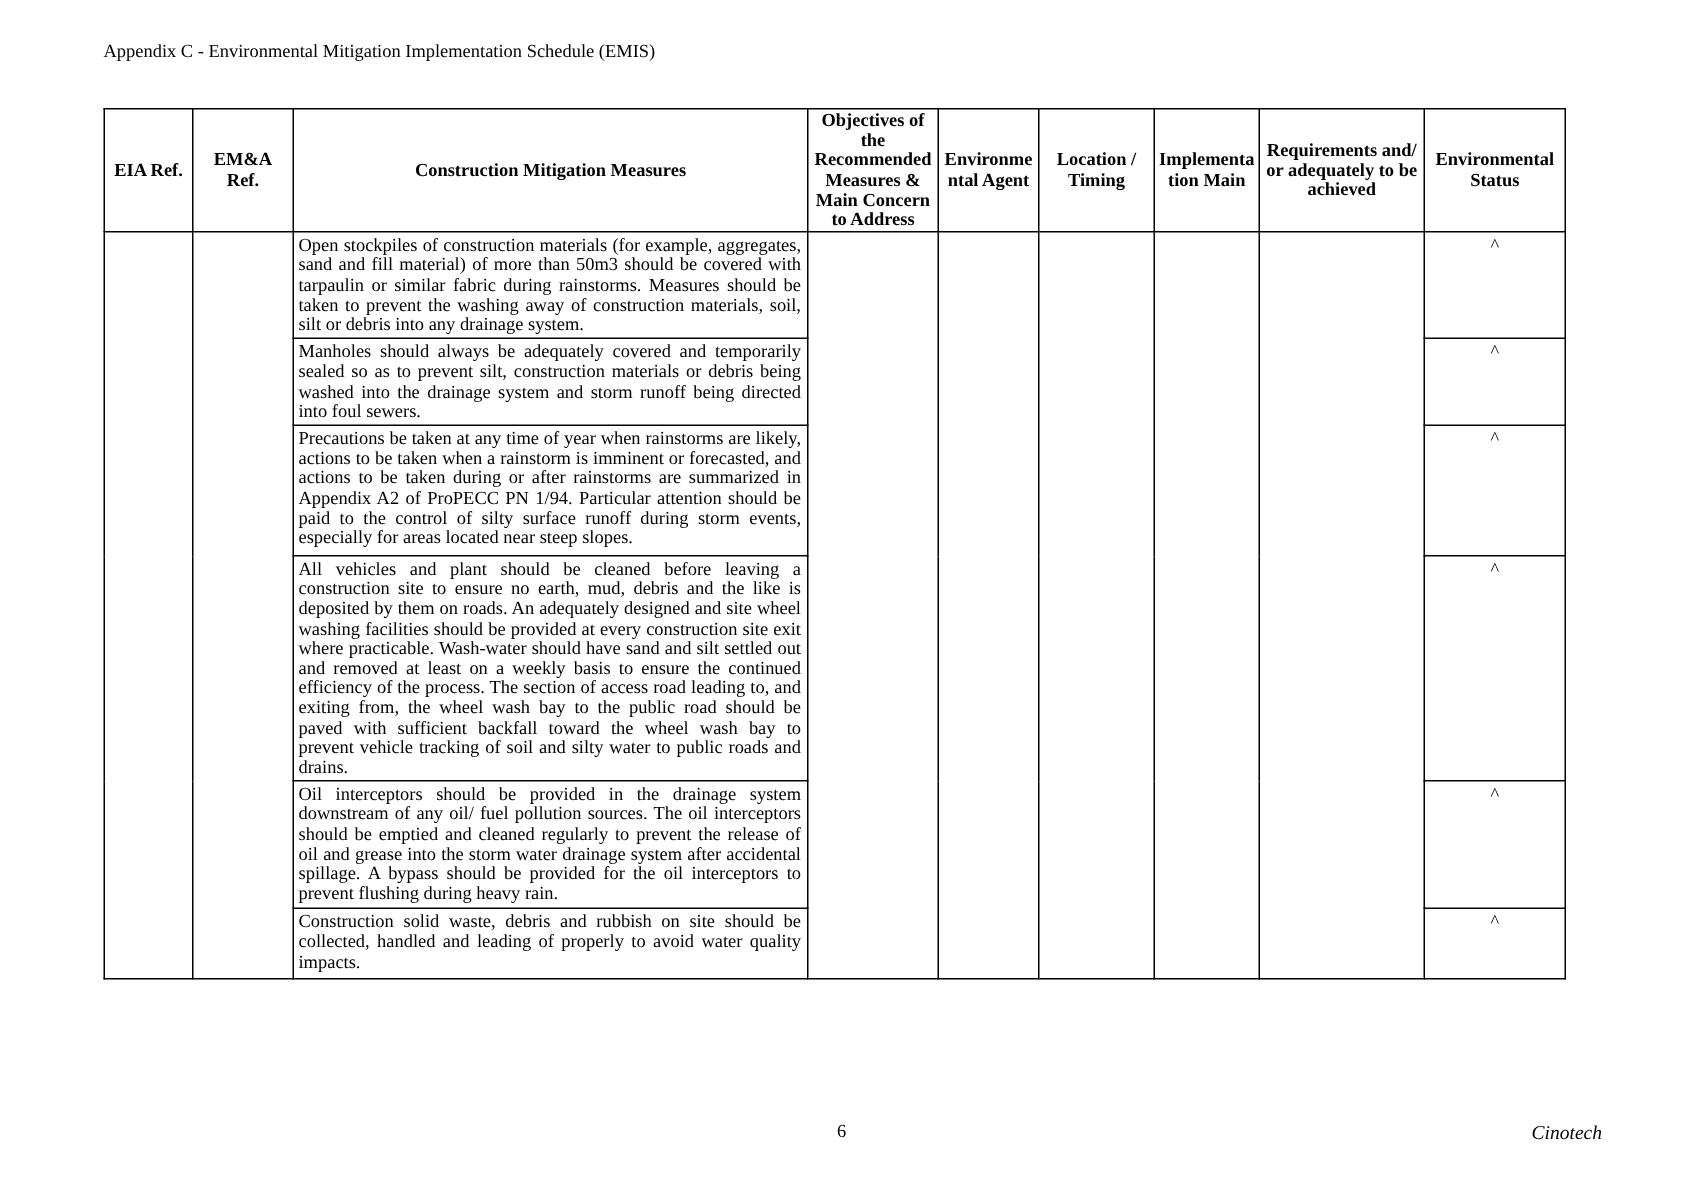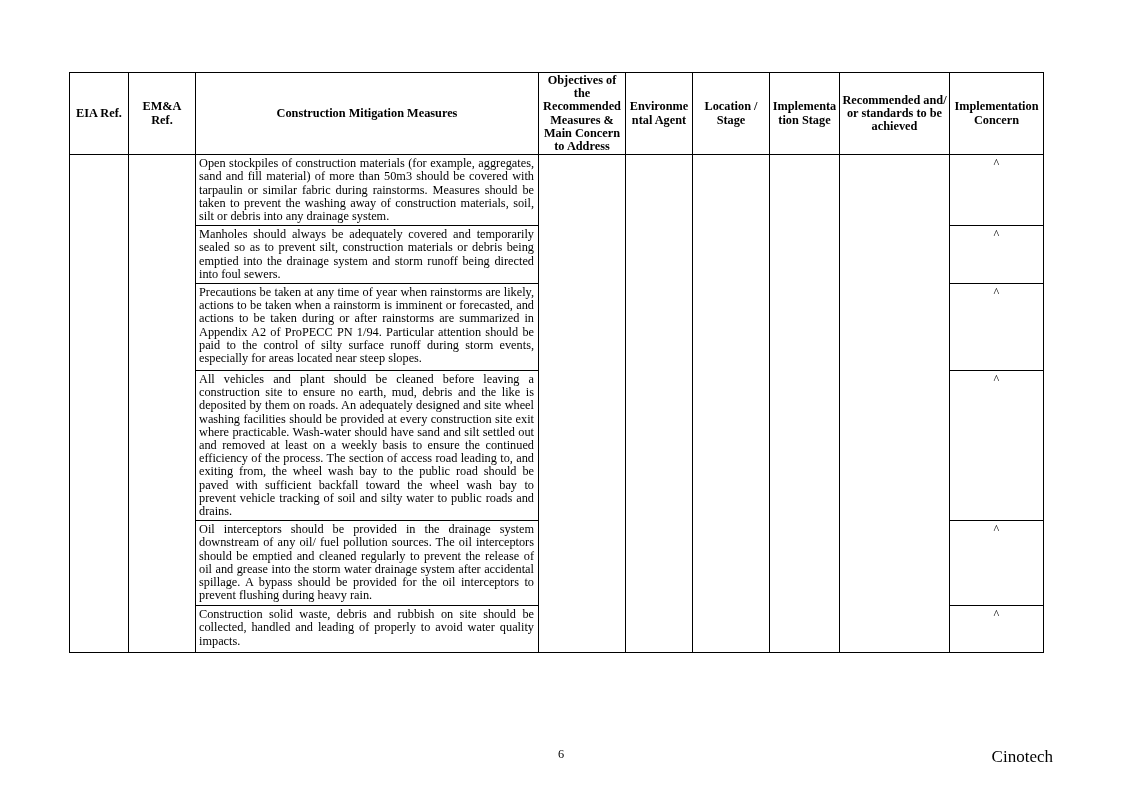--- a/index.html
+++ b/index.html
@@ -68,70 +68,72 @@
     position: absolute;
     top: 747px;
     left: 0;
     width: 1122px;
     text-align: center;
     font-size: 12.3px;
   }
   .footer-company {
     position: absolute;
     top: 747px;
-    right: 69px;
-    font-size: 17px;
+    right: 54px;
+    font-size: 13px;
     text-align: right;
+    font-style: italic;
   }
 </style>
 </head>
 <body>
 
 <div class="page">
 
+  <div class="doc-title">Appendix C - Environmental Mitigation Implementation Schedule (EMIS)</div>
 
   <table class="emis-table">
     <colgroup>
       <col style="width:59px">
       <col style="width:67px">
       <col style="width:343px">
       <col style="width:87px">
       <col style="width:67px">
       <col style="width:77px">
       <col style="width:70px">
       <col style="width:110px">
       <col style="width:94px">
     </colgroup>
     <thead>
       <tr>
         <th>EIA Ref.</th>
         <th>EM&amp;A Ref.</th>
         <th>Construction Mitigation Measures</th>
         <th>Objectives of the Recommended Measures &amp; Main Concern to Address</th>
         <th>Environmental Agent</th>
-        <th>Location / Stage</th>
-        <th>Implementation Stage</th>
-        <th>Recommended and/ or standards to be achieved</th>
-        <th>Implementation Concern</th>
+        <th>Location / Timing</th>
+        <th>Implementation Main</th>
+        <th>Requirements and/ or adequately to be achieved</th>
+        <th>Environmental Status</th>
       </tr>
     </thead>
     <tbody>
       <tr style="height:68px">
         <td rowspan="6"></td>
         <td rowspan="6"></td>
         <td class="measure-cell">Open stockpiles of construction materials (for example, aggregates, sand and fill material) of more than 50m3 should be covered with tarpaulin or similar fabric during rainstorms.  Measures should be taken to prevent the washing away of construction materials, soil, silt or debris into any drainage system.</td>
         <td rowspan="6"></td>
         <td rowspan="6"></td>
         <td rowspan="6"></td>
         <td rowspan="6"></td>
         <td rowspan="6"></td>
         <td class="status-cell">^</td>
       </tr>
       <tr style="height:48px">
-        <td class="measure-cell">Manholes should always be adequately covered and temporarily sealed so as to prevent silt, construction materials or debris being emptied into the drainage system and storm runoff being directed into foul sewers.</td>
+        <td class="measure-cell">Manholes should always be adequately covered and temporarily sealed so as to prevent silt, construction materials or debris being washed into the drainage system and storm runoff being directed into foul sewers.</td>
         <td class="status-cell">^</td>
       </tr>
       <tr style="height:87px">
         <td class="measure-cell">Precautions be taken at any time of year when rainstorms are likely, actions to be taken when a rainstorm is imminent or forecasted, and actions to be taken during or after rainstorms are summarized in Appendix A2 of ProPECC PN 1/94.  Particular attention should be paid to the control of silty surface runoff during storm events, especially for areas located near steep slopes.</td>
         <td class="status-cell">^</td>
       </tr>
       <tr style="height:135px">
         <td class="measure-cell">All vehicles and plant should be cleaned before leaving a construction site to ensure no earth, mud, debris and the like is deposited by them on roads.  An adequately designed and site wheel washing facilities should be provided at every construction site exit where practicable.  Wash-water should have sand and silt settled out and removed at least on a weekly basis to ensure the continued efficiency of the process.  The section of access road leading to, and exiting from, the wheel wash bay to the public road should be paved with sufficient backfall toward the wheel wash bay to prevent vehicle tracking of soil and silty water to public roads and drains.</td>
         <td class="status-cell">^</td>
       </tr>

